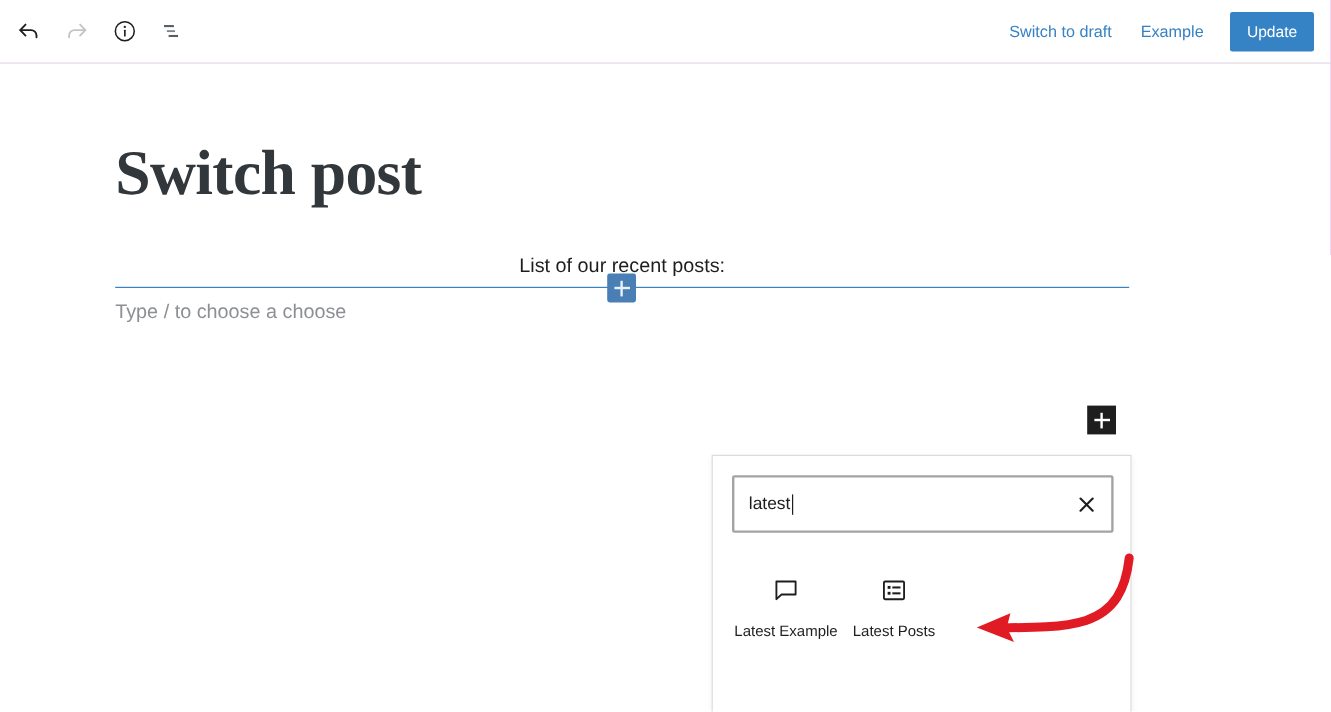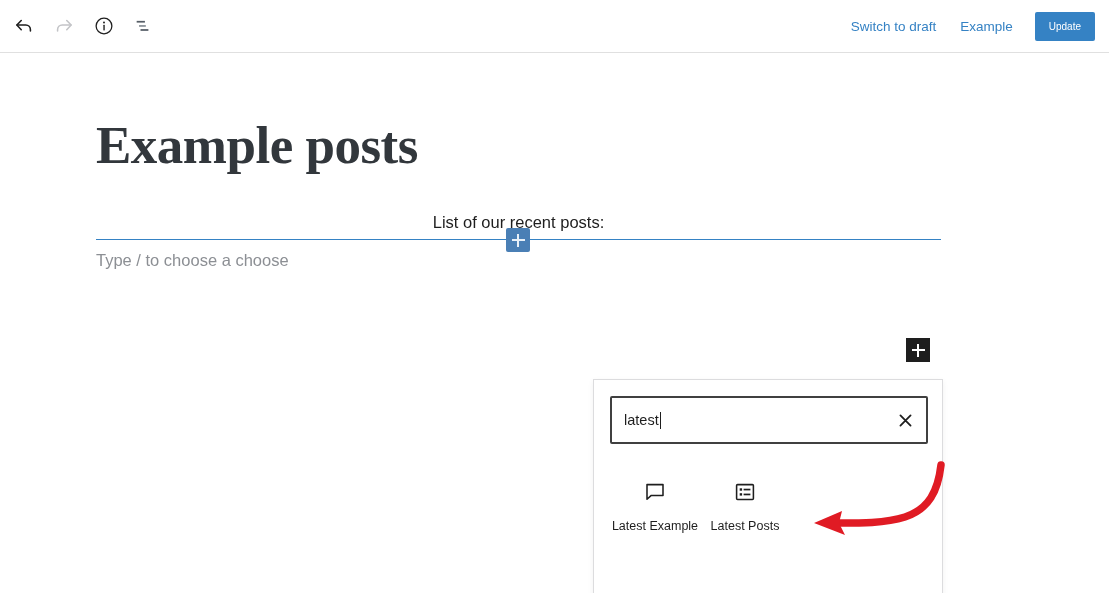--- a/index.html
+++ b/index.html
@@ -36,21 +36,21 @@
     color: #3582c4;
     font-size: 13.5px;
     background: transparent; border: none; cursor: pointer;
     padding: 8px 12px;
     font-family: "Liberation Sans", sans-serif;
     white-space: nowrap;
   }
   .primary-btn {
     background: #3582c4;
     color: #ffffff;
-    font-size: 10px;
+    font-size: 13px;
     border: none; border-radius: 2px;
     padding: 9px 14px;
     margin-left: 10px;
     cursor: pointer;
     font-family: "Liberation Sans", sans-serif;
     white-space: nowrap;
   }
 
   
   .canvas { position: absolute; top: 53px; left: 0; width: 1109px; height: 540px; background: #fff; }
@@ -127,21 +127,21 @@
     left: 593px; top: 326px;
     width: 350px; height: 267px;
     background: #ffffff;
     border: 1px solid #dcdcde;
     box-shadow: 0 2px 6px rgba(0,0,0,0.06);
     display: flex; flex-direction: column;
   }
   .search-wrap { padding: 16px 16px 0 16px; position: relative; }
   .search-field {
     width: 318px; height: 48px;
-    border: 2px solid #404040;
+    border: 2px solid #a3a3a3;
     border-radius: 2px;
     display: flex; align-items: center;
     padding: 0 12px;
     position: relative;
     background: #fff;
   }
   .search-text {
     font-size: 14.5px;
     color: #1e1e1e;
     font-family: "Liberation Sans", sans-serif;
@@ -234,21 +234,21 @@
 
     <div class="hdr-right">
       <button class="link-btn">Switch to draft</button>
       <button class="link-btn">Example</button>
       <button class="primary-btn">Update</button>
     </div>
   </div>
 
   <div class="canvas">
 
-    <div class="post-title">Example posts</div>
+    <div class="post-title">Switch post</div>
 
     <div class="para-block">List of our recent posts:</div>
 
     <div class="inserter-line"></div>
     <div class="inserter-plus"></div>
 
     <div class="placeholder-block">Type / to choose a choose</div>
 
     <div class="dark-plus"></div>
 

